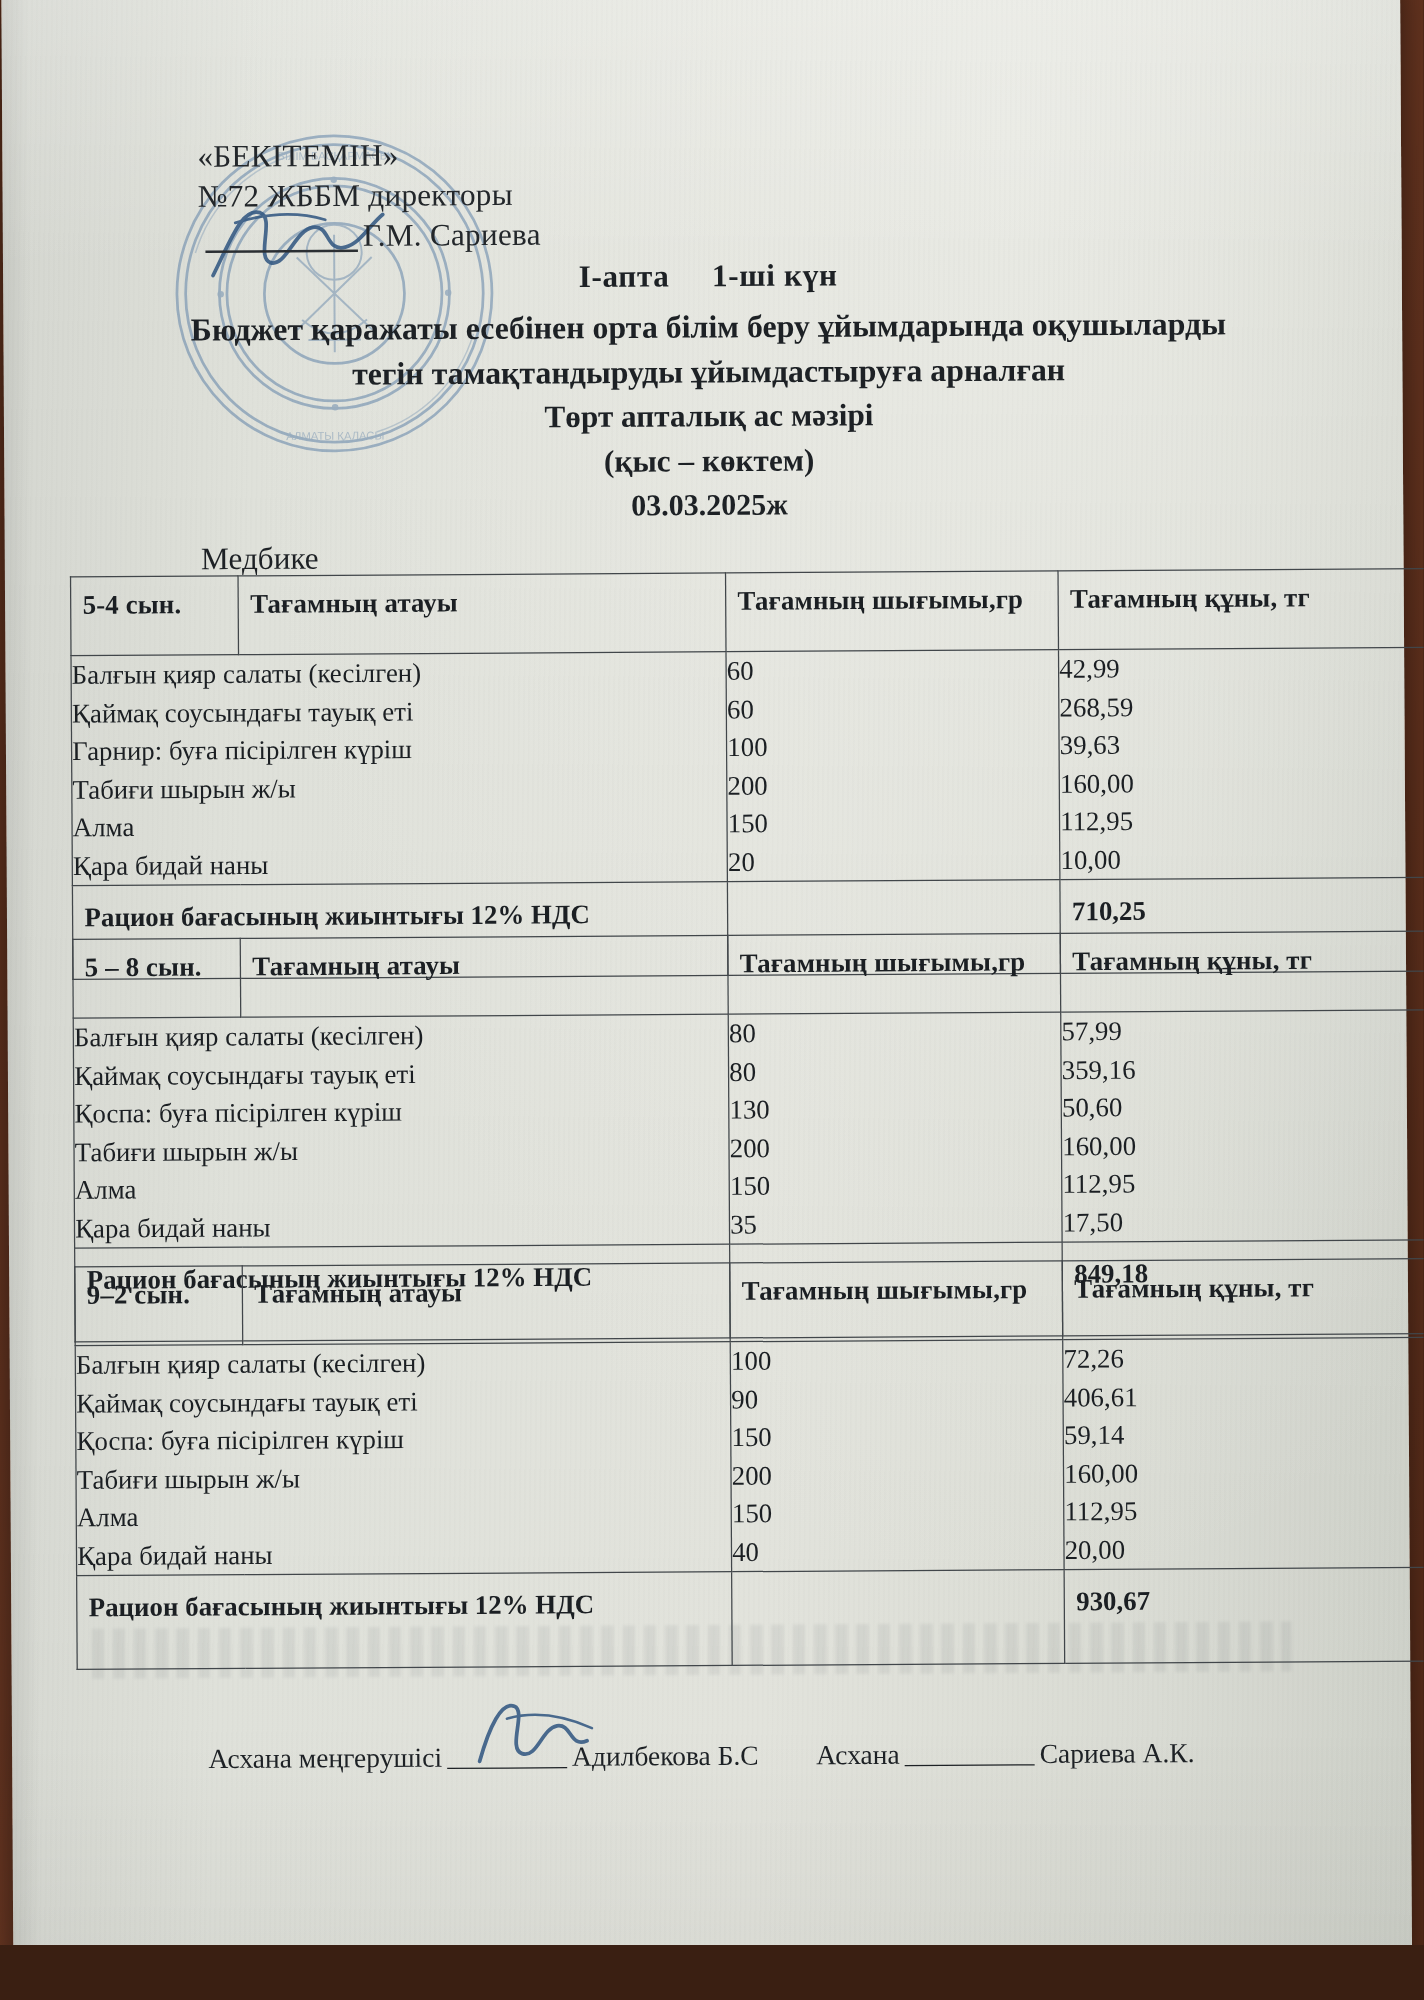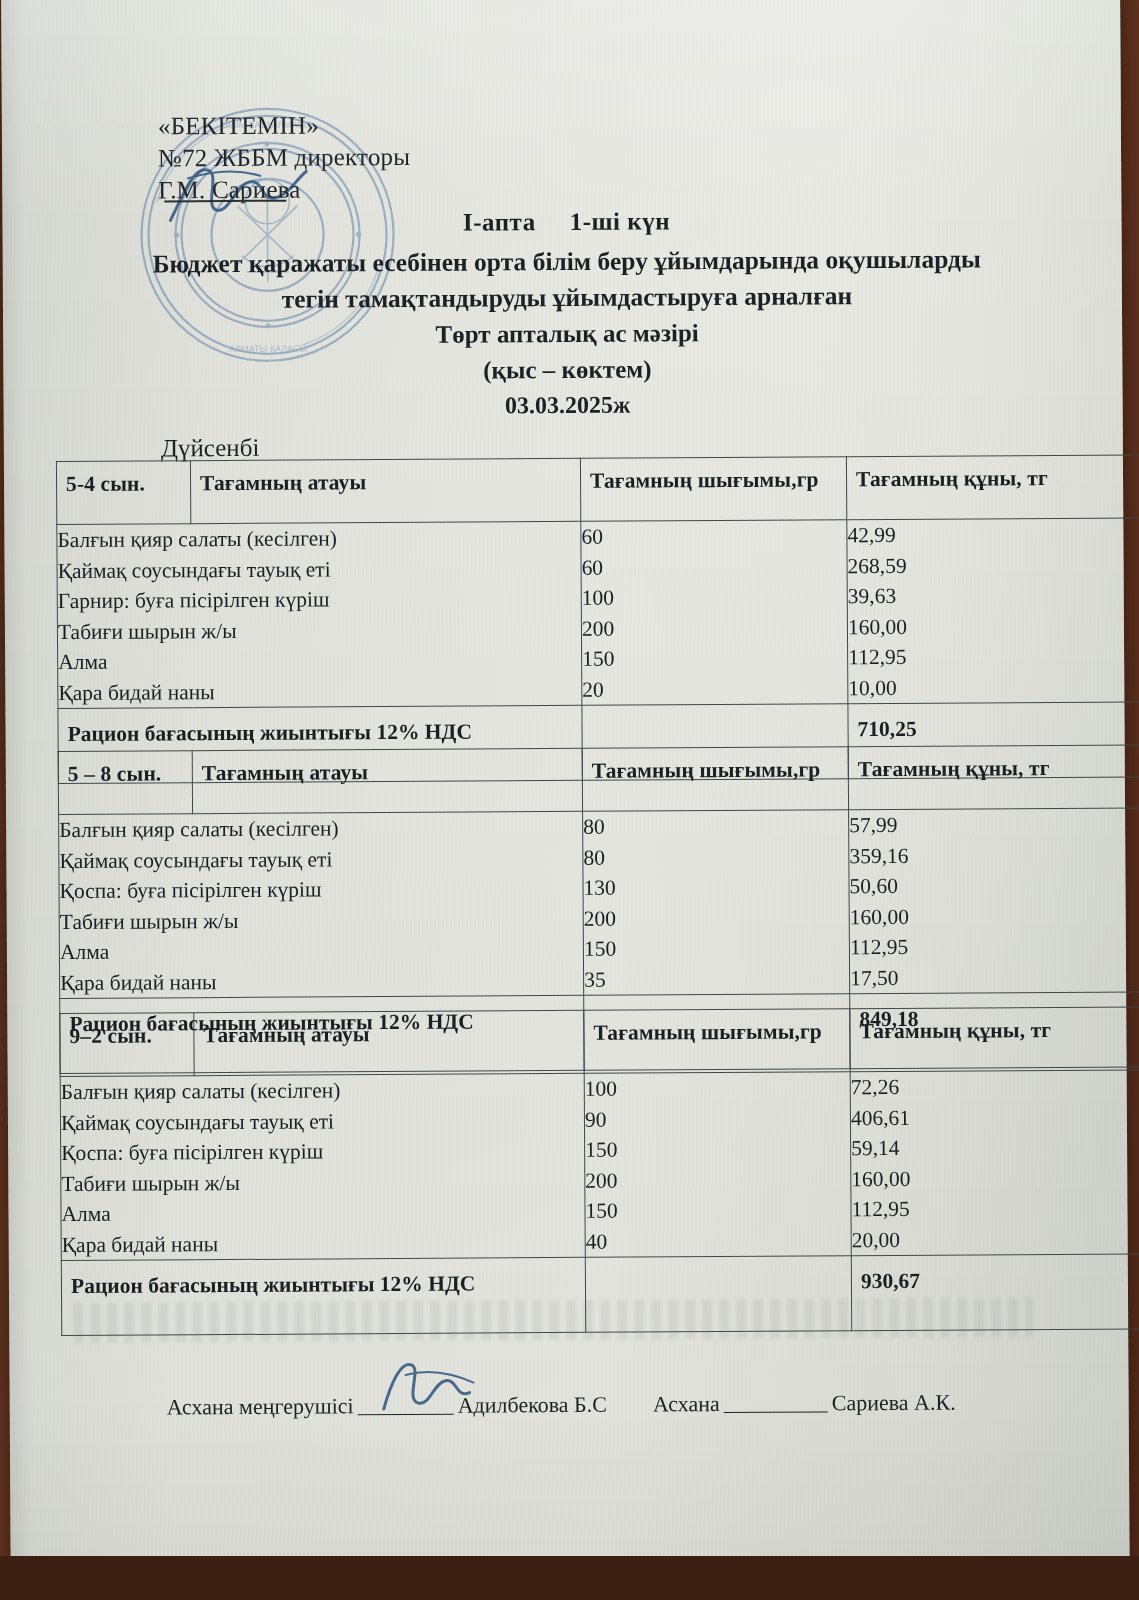--- a/index.html
+++ b/index.html
@@ -67,20 +67,21 @@
     position: absolute;
     left: 162px;
     top: 108px;
     font-size: 25px;
     line-height: 32px;
     color: #23272b;
     letter-spacing: 0.2px;
   }
   .approve .name {
     display: block;
+    margin-left: 132px;
   }
   .approve-line {
     position: absolute;
     left: 168px;
     top: 198px;
     width: 122px;
     height: 2px;
     background: #2b2f33;
   }
   .titleblock {
@@ -242,21 +243,21 @@
       <div class="t-week">
         <span>I-апта</span><span class="gap"></span><span>1-ші күн</span>
       </div>
       <div class="t-main">Бюджет қаражаты есебінен орта білім беру ұйымдарында оқушыларды</div>
       <div class="t-main">тегін тамақтандыруды ұйымдастыруға арналған</div>
       <div class="t-sub">Төрт апталық ас мәзірі</div>
       <div class="t-sub">(қыс – көктем)</div>
       <div class="t-date">03.03.2025ж</div>
     </div>
 
-    <div class="weekday">Дүйсенбі</div>
+    <div class="weekday">Медбике</div>
 
     <table class="menu-table" style="left:58px; top:458px; width:1052px;">
       <tbody>
           <tr class="hdr">
         <td class="c-class">5-4 сын.</td>
         <td class="c-name">Тағамның атауы</td>
         <td class="c-out">Тағамның шығымы,гр</td>
         <td class="c-price">Тағамның құны, тг</td>
       </tr>
       <tr>

